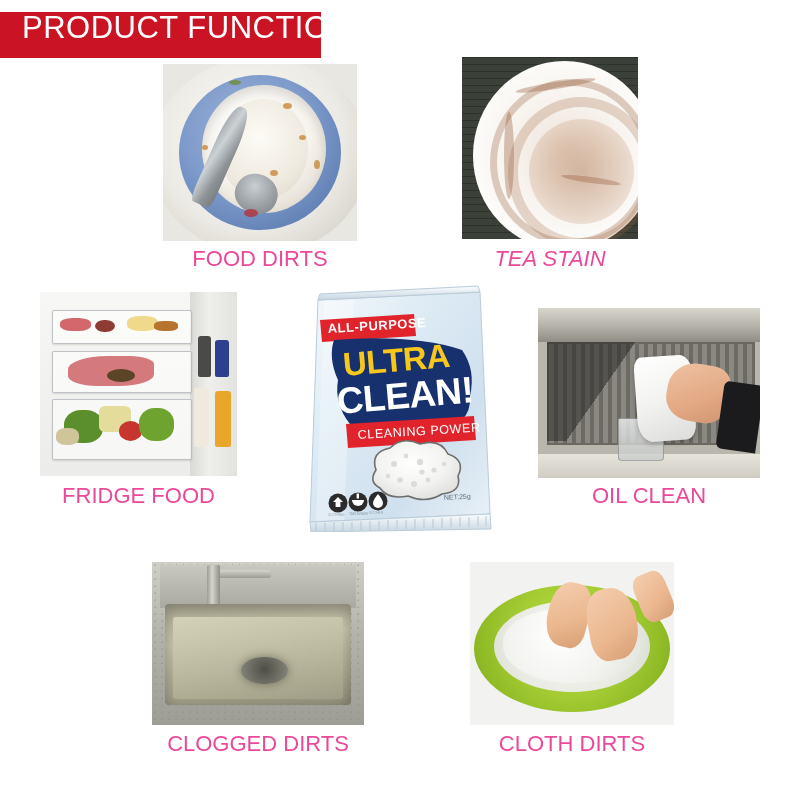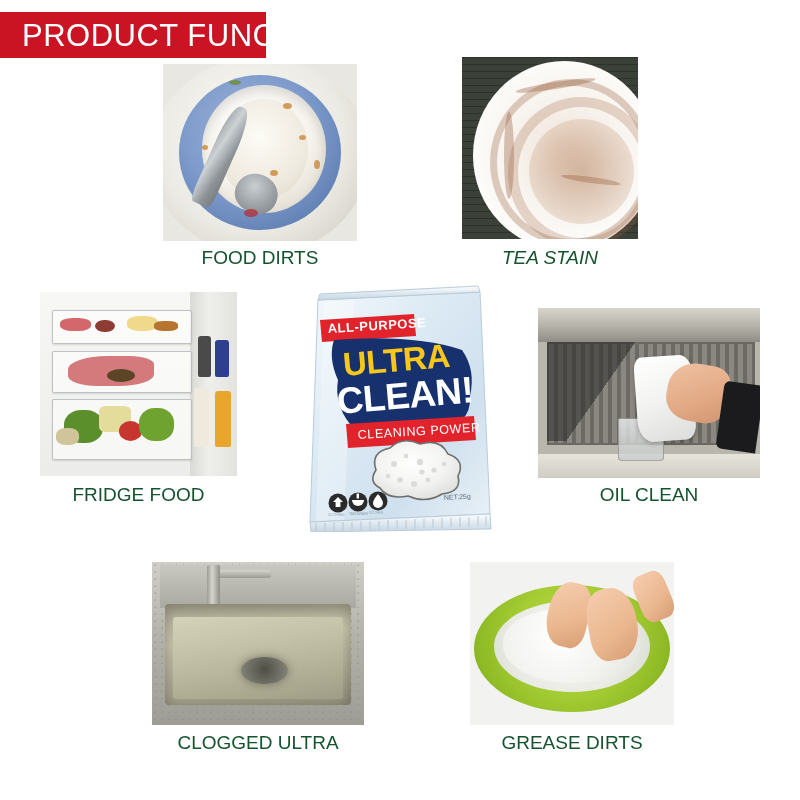--- a/index.html
+++ b/index.html
@@ -5,36 +5,36 @@
   html,body{margin:0;padding:0;}
   body{
     width:800px;height:800px;background:#ffffff;
     font-family:"Liberation Sans",sans-serif;
     overflow:hidden;position:relative;
   }
   .sheet{position:absolute;inset:0;}
 
   
   .header-banner{
-    position:absolute;left:0;top:12px;width:266px;height:46px;
-    background:#cb1423;display:flex;align-items:center;
+    position:absolute;left:0;top:12px;width:321px;height:46px;
+    background:#cb1423;display:flex;align-items:flex-start;
   }
   .header-title{
     color:#ffffff;font-size:31px;letter-spacing:.5px;
     padding-left:22px;white-space:nowrap;line-height:1;
   }
 
   
   .cell{position:absolute;}
   .photo{
     position:absolute;overflow:hidden;background:#d8d8d8;
   }
   .caption{
-    position:absolute;text-align:center;color:#14532d;
-    font-size:19px;white-space:nowrap;line-height:1;
+    position:absolute;text-align:center;color:#ec4899;
+    font-size:22px;white-space:nowrap;line-height:1;
   }
 
   
   .p-dishes{background:#e9e7e2;}
   .dish-outer{position:absolute;left:-6%;top:-4%;width:112%;height:112%;
     border-radius:50%;background:radial-gradient(circle at 45% 40%,#fbfaf7 0%,#eceae4 55%,#d9d6ce 78%,#c6c2b8 100%);}
   .dish-blue{position:absolute;left:8%;top:6%;width:84%;height:88%;border-radius:50%;
     background:radial-gradient(circle at 42% 36%,#9eb4d6 0%,#7d9acb 48%,#6281b4 78%,#4d6c9e 100%);}
   .dish-white{position:absolute;left:20%;top:12%;width:64%;height:72%;border-radius:50%;
     background:radial-gradient(circle at 42% 34%,#ffffff 0%,#f7f4ee 50%,#e3ded3 82%,#cfc9bb 100%);
@@ -233,33 +233,33 @@
     <div class="photo p-sink" style="left:152px;top:562px;width:212px;height:163px;">
       <div class="sk-counter"></div>
       <div class="sk-speckle"></div>
       <div class="sk-backsplash"></div>
       <div class="sk-spout"></div>
       <div class="sk-faucet"></div>
       <div class="sk-basin"></div>
       <div class="sk-water"></div>
       <div class="sk-drain"></div>
     </div>
-    <div class="caption" style="left:152px;top:733px;width:212px;">CLOGGED ULTRA</div>
+    <div class="caption" style="left:152px;top:733px;width:212px;">CLOGGED DIRTS</div>
   </div>
 
   <div class="cell">
     <div class="photo p-cloth" style="left:470px;top:562px;width:204px;height:163px;">
       <div class="cl-basin"></div>
       <div class="cl-inner"></div>
       <div class="cl-fabric"></div>
       <div class="cl-hand" style="left:38%;top:12%;width:20%;height:40%;border-radius:44% 38% 30% 46%;transform:rotate(14deg);"></div>
       <div class="cl-hand" style="left:58%;top:16%;width:24%;height:44%;border-radius:40% 46% 46% 32%;transform:rotate(-10deg);"></div>
       <div class="cl-hand" style="right:2%;top:6%;width:16%;height:30%;border-radius:30%;transform:rotate(-22deg);"></div>
     </div>
-    <div class="caption" style="left:470px;top:733px;width:204px;">GREASE DIRTS</div>
+    <div class="caption" style="left:470px;top:733px;width:204px;">CLOTH DIRTS</div>
   </div>
 
   <div class="pkg-wrap">
     <svg class="pkg-svg" viewBox="0 0 208 248" xmlns="http://www.w3.org/2000/svg">
       <defs>
         <linearGradient id="bagGrad" x1="0" y1="0" x2="1" y2="1">
           <stop offset="0%" stop-color="#f4f9fc"></stop>
           <stop offset="38%" stop-color="#dceaf4"></stop>
           <stop offset="70%" stop-color="#cfe0ee"></stop>
           <stop offset="100%" stop-color="#e8f1f7"></stop>

